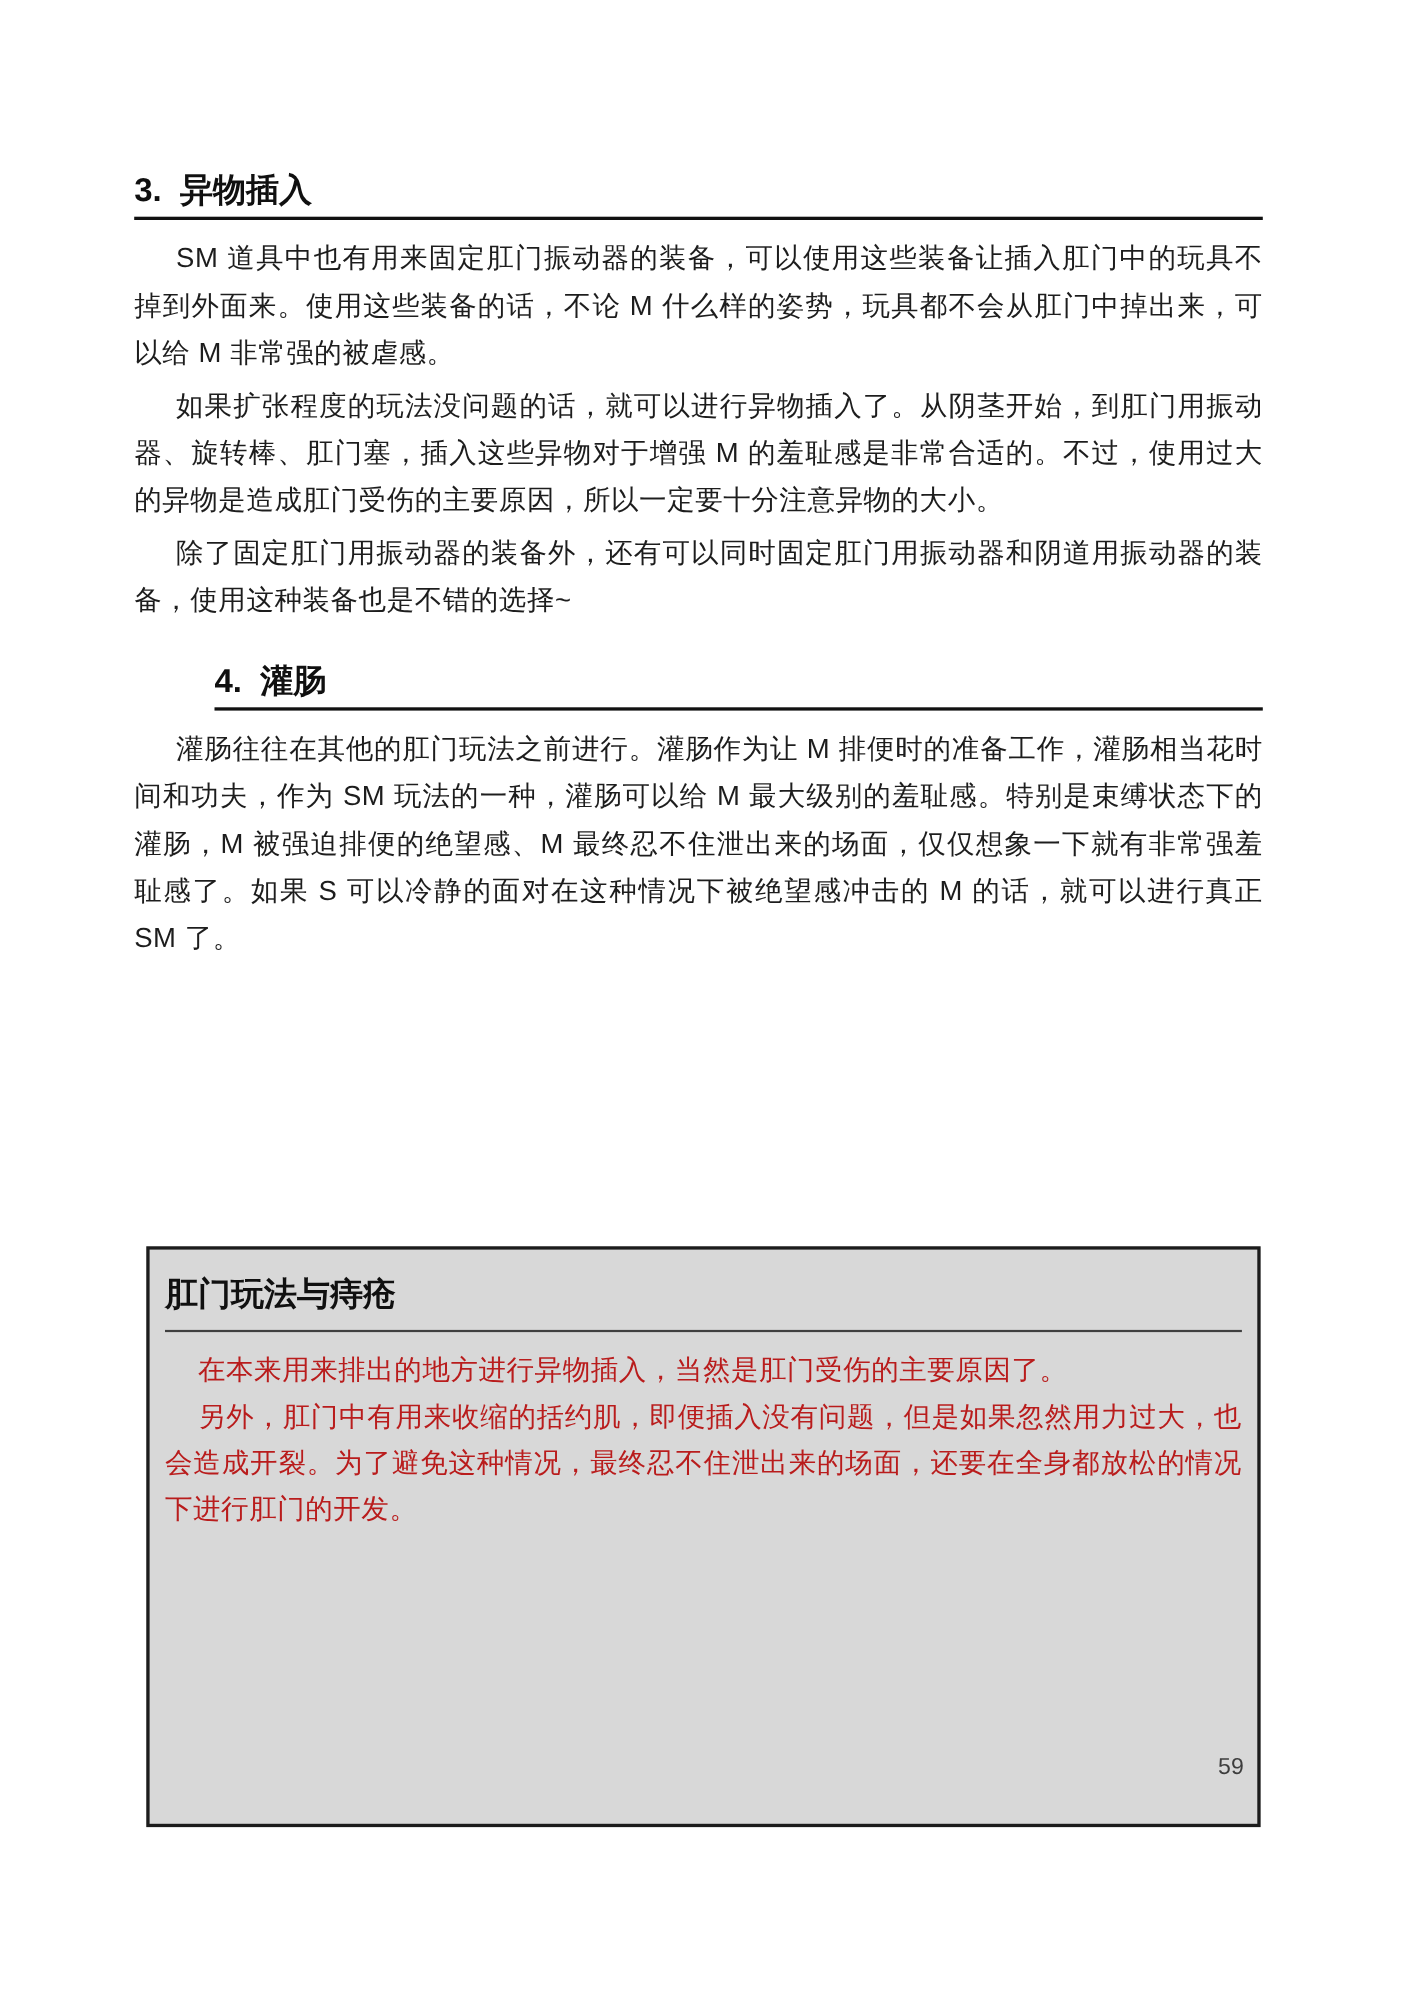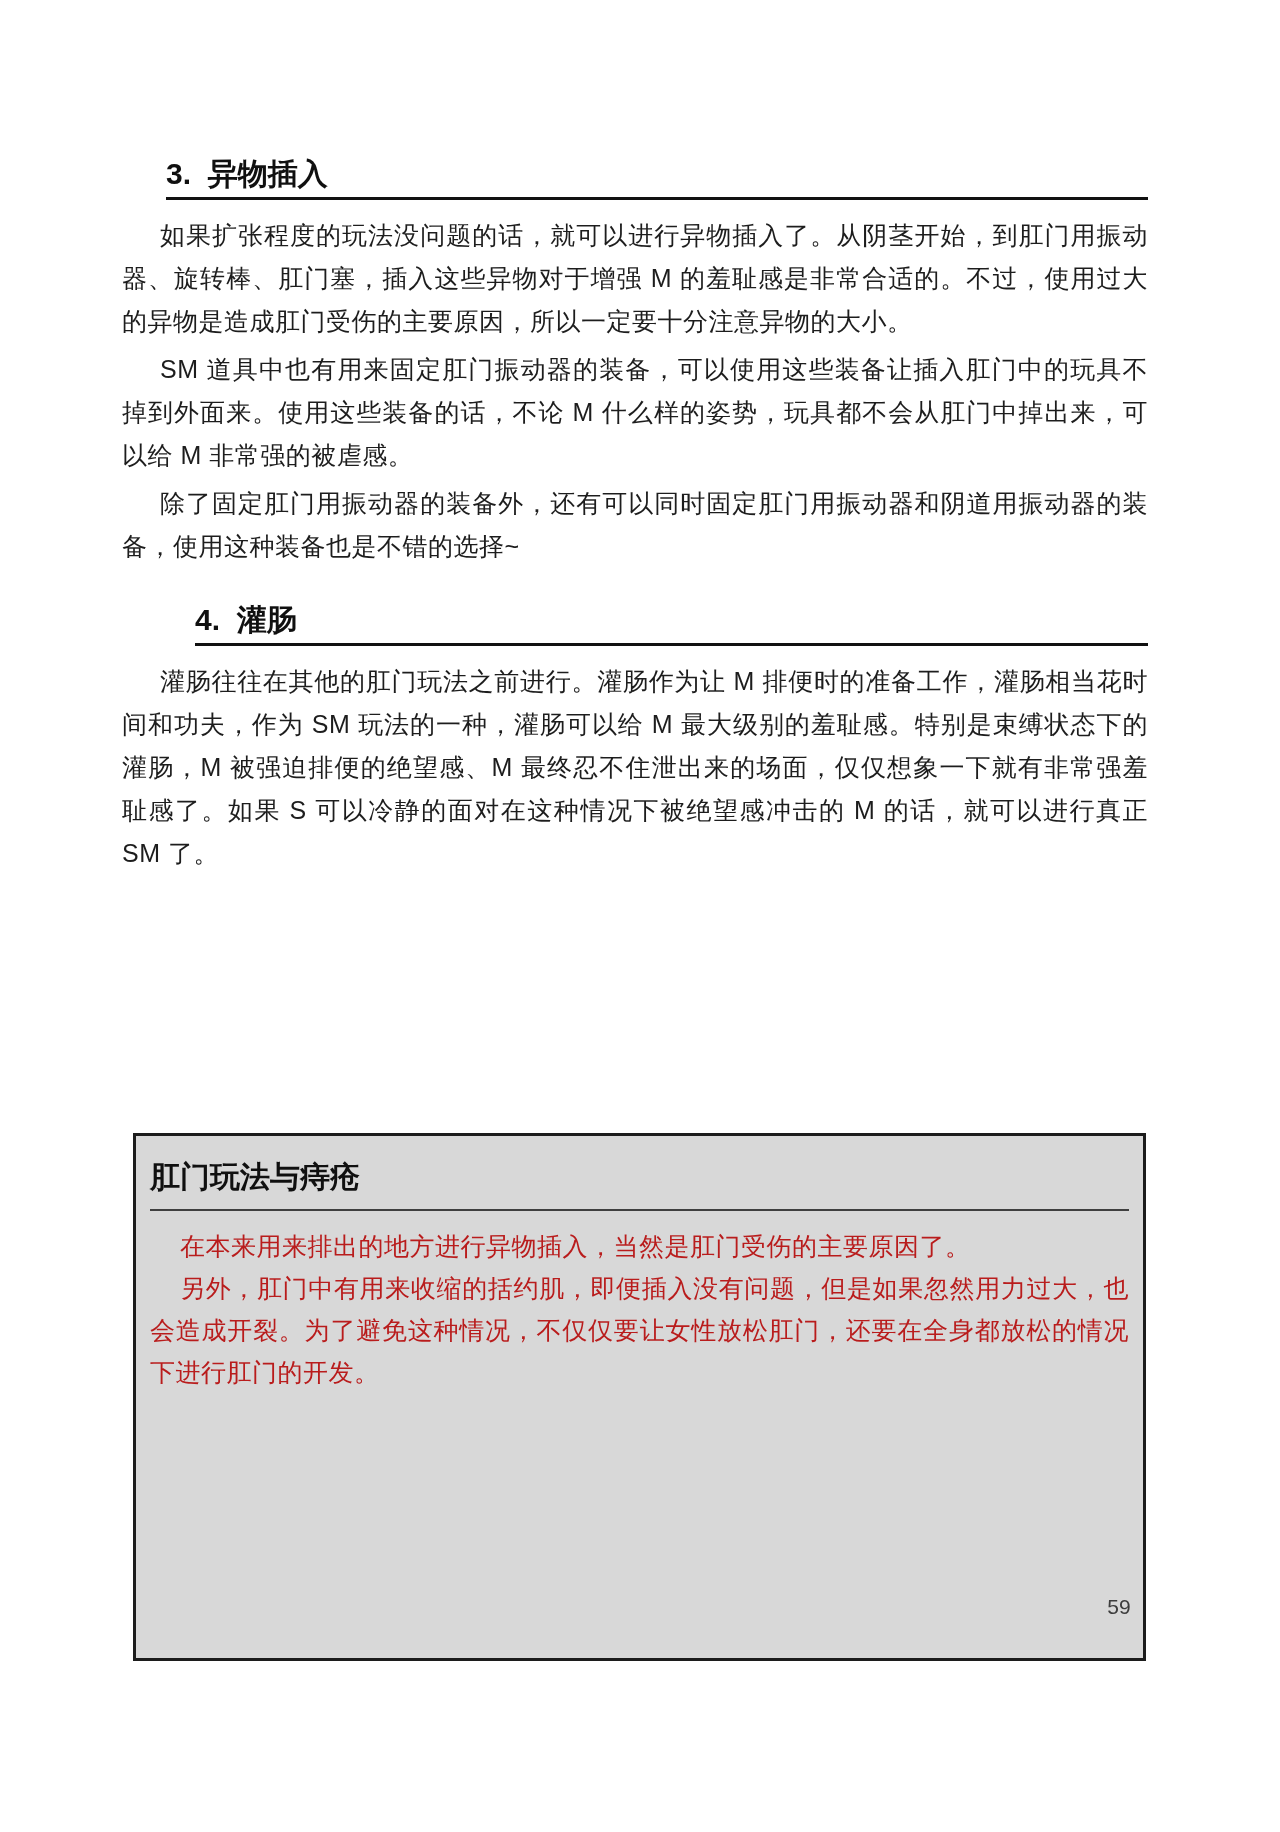--- a/index.html
+++ b/index.html
@@ -25,21 +25,21 @@
   .sec-heading {
     margin: 0;
     font-size: 30px;
     line-height: 38px;
     font-weight: bold;
     color: #101010;
     padding-bottom: 4px;
     border-bottom: 3px solid #111111;
     white-space: pre-wrap;
   }
-  .sec3 .sec-heading { margin-left: 44px; }
+  .sec3 .sec-heading { }
   .sec4 .sec-heading { margin-left: 73px; }
 
   .body-p {
     margin: 14px 0 0 0;
     font-size: 25px;
     line-height: 43px;
     text-align: justify;
     text-indent: 38px;
     letter-spacing: 0.5px;
     color: #1d1d1d;
@@ -94,32 +94,32 @@
     color: #3d3d3d;
   }
 </style>
 </head>
 <body>
 
 <div class="page">
 
   <section class="section sec3">
     <h2 class="sec-heading">3.  异物插入</h2>
+    <p class="body-p">SM 道具中也有用来固定肛门振动器的装备，可以使用这些装备让插入肛门中的玩具不掉到外面来。使用这些装备的话，不论 M 什么样的姿势，玩具都不会从肛门中掉出来，可以给 M 非常强的被虐感。</p>
     <p class="body-p">如果扩张程度的玩法没问题的话，就可以进行异物插入了。从阴茎开始，到肛门用振动器、旋转棒、肛门塞，插入这些异物对于增强 M 的羞耻感是非常合适的。不过，使用过大的异物是造成肛门受伤的主要原因，所以一定要十分注意异物的大小。</p>
-    <p class="body-p">SM 道具中也有用来固定肛门振动器的装备，可以使用这些装备让插入肛门中的玩具不掉到外面来。使用这些装备的话，不论 M 什么样的姿势，玩具都不会从肛门中掉出来，可以给 M 非常强的被虐感。</p>
     <p class="body-p">除了固定肛门用振动器的装备外，还有可以同时固定肛门用振动器和阴道用振动器的装备，使用这种装备也是不错的选择~</p>
   </section>
 
   <section class="section sec4">
     <h2 class="sec-heading">4.  灌肠</h2>
     <p class="body-p">灌肠往往在其他的肛门玩法之前进行。灌肠作为让 M 排便时的准备工作，灌肠相当花时间和功夫，作为 SM 玩法的一种，灌肠可以给 M 最大级别的羞耻感。特别是束缚状态下的灌肠，M 被强迫排便的绝望感、M 最终忍不住泄出来的场面，仅仅想象一下就有非常强羞耻感了。如果 S 可以冷静的面对在这种情况下被绝望感冲击的 M 的话，就可以进行真正 SM 了。</p>
   </section>
 
   <aside class="callout">
     <h3 class="callout-title">肛门玩法与痔疮</h3>
     <div class="callout-rule"></div>
     <p class="callout-p">在本来用来排出的地方进行异物插入，当然是肛门受伤的主要原因了。</p>
-    <p class="callout-p">另外，肛门中有用来收缩的括约肌，即便插入没有问题，但是如果忽然用力过大，也会造成开裂。为了避免这种情况，不仅仅要让女性放松肛门，还要在全身都放松的情况下进行肛门的开发。</p>
+    <p class="callout-p">另外，肛门中有用来收缩的括约肌，即便插入没有问题，但是如果忽然用力过大，也会造成开裂。为了避免这种情况，最终忍不住泄出来的场面，还要在全身都放松的情况下进行肛门的开发。</p>
   </aside>
 
   <div class="page-number">59</div>
 
 </div>
 
 </body></html>

